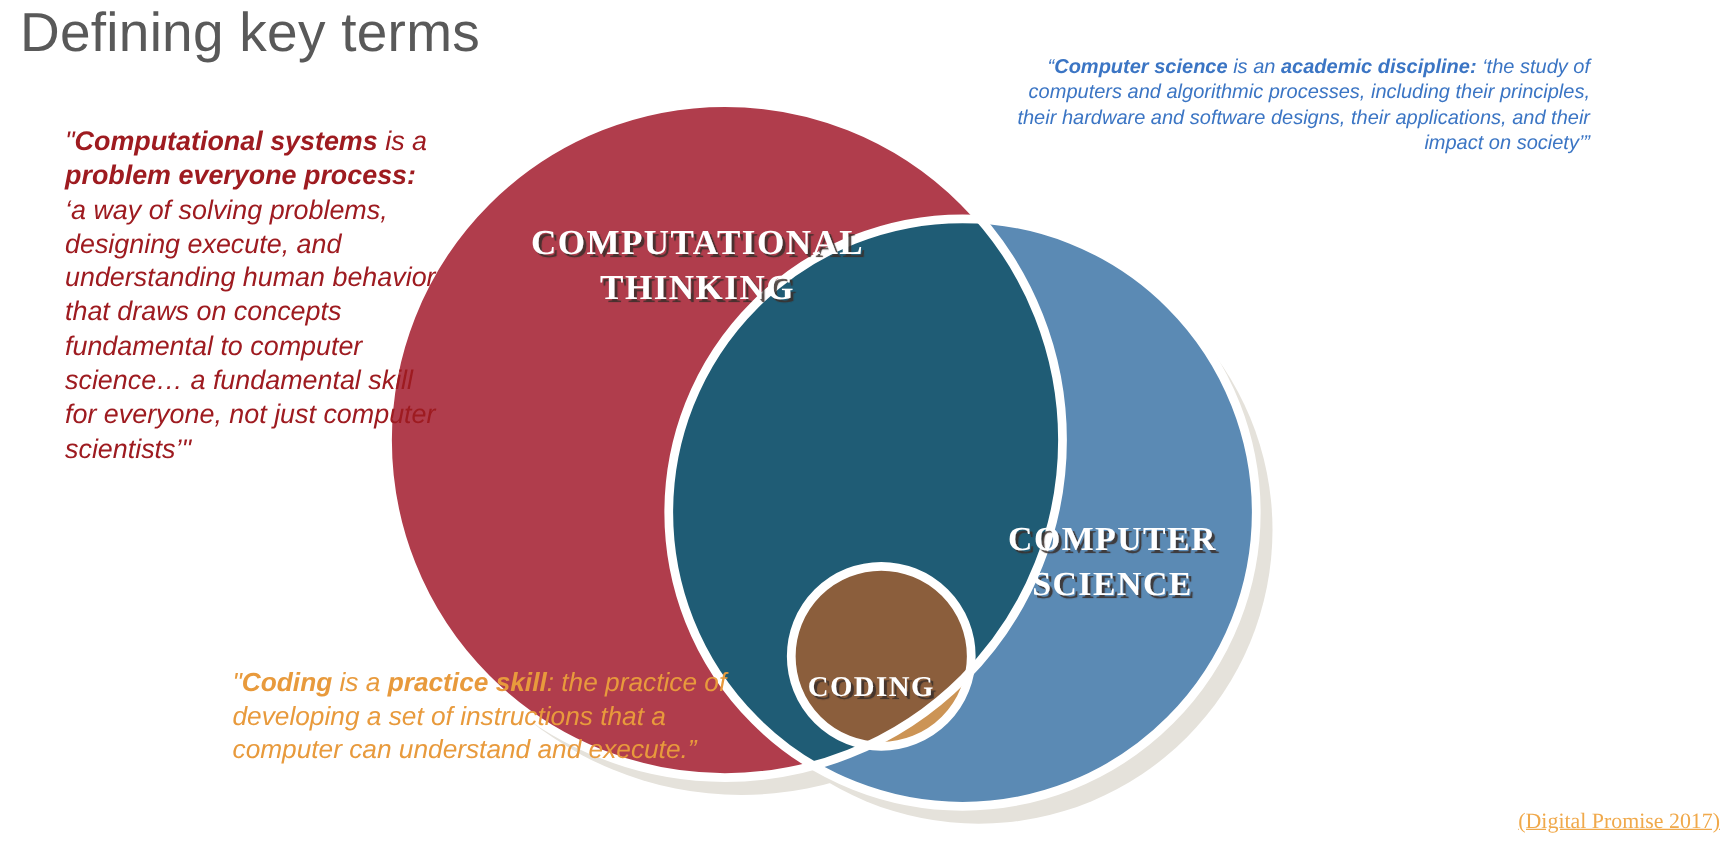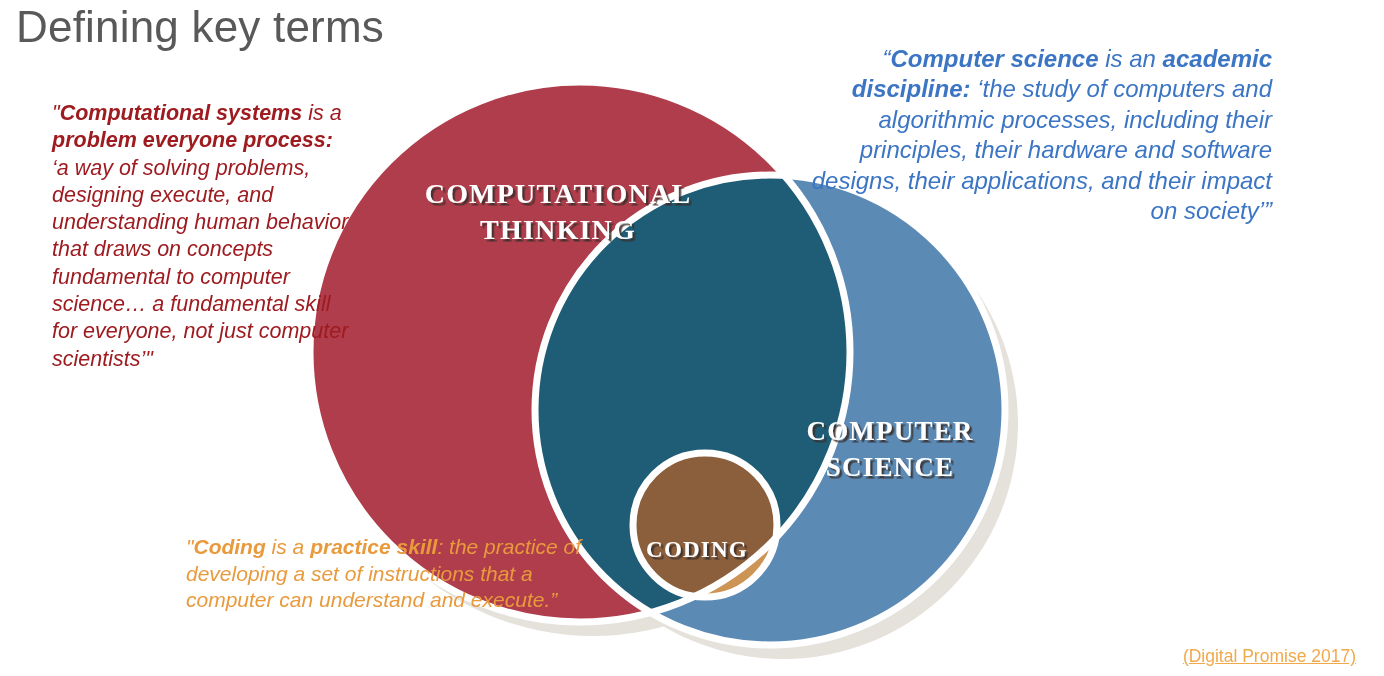--- a/index.html
+++ b/index.html
@@ -42,36 +42,36 @@
   }
   .quote b{font-weight:bold;font-style:italic;}
 
   .quote-ct{
     left:52px;top:100px;width:300px;
     font-size:21.5px;color:#9E1B20;
     text-align:left;
   }
   .quote-cs{
     left:800px;top:44px;width:472px;
-    font-size:24px;color:#3B75C4;
+    font-size:16px;color:#3B75C4;
     text-align:right;
   }
   .quote-coding{
     left:186px;top:534px;width:418px;
     font-size:21px;color:#E89A3C;
     text-align:left;
   }
 
   
   .citations{
-    position:absolute;right:28px;bottom:8px;
+    position:absolute;right:8px;bottom:8px;
     text-align:right;
     font-size:17.5px;
     line-height:1.3;
-    font-family:Liberation Sans, sans-serif;
+    font-family:Liberation Serif, serif;
   }
   .citations a{
     color:#F0A94B;
     text-decoration:underline;
     display:block;
   }
 </style>
 </head>
 <body>
 

